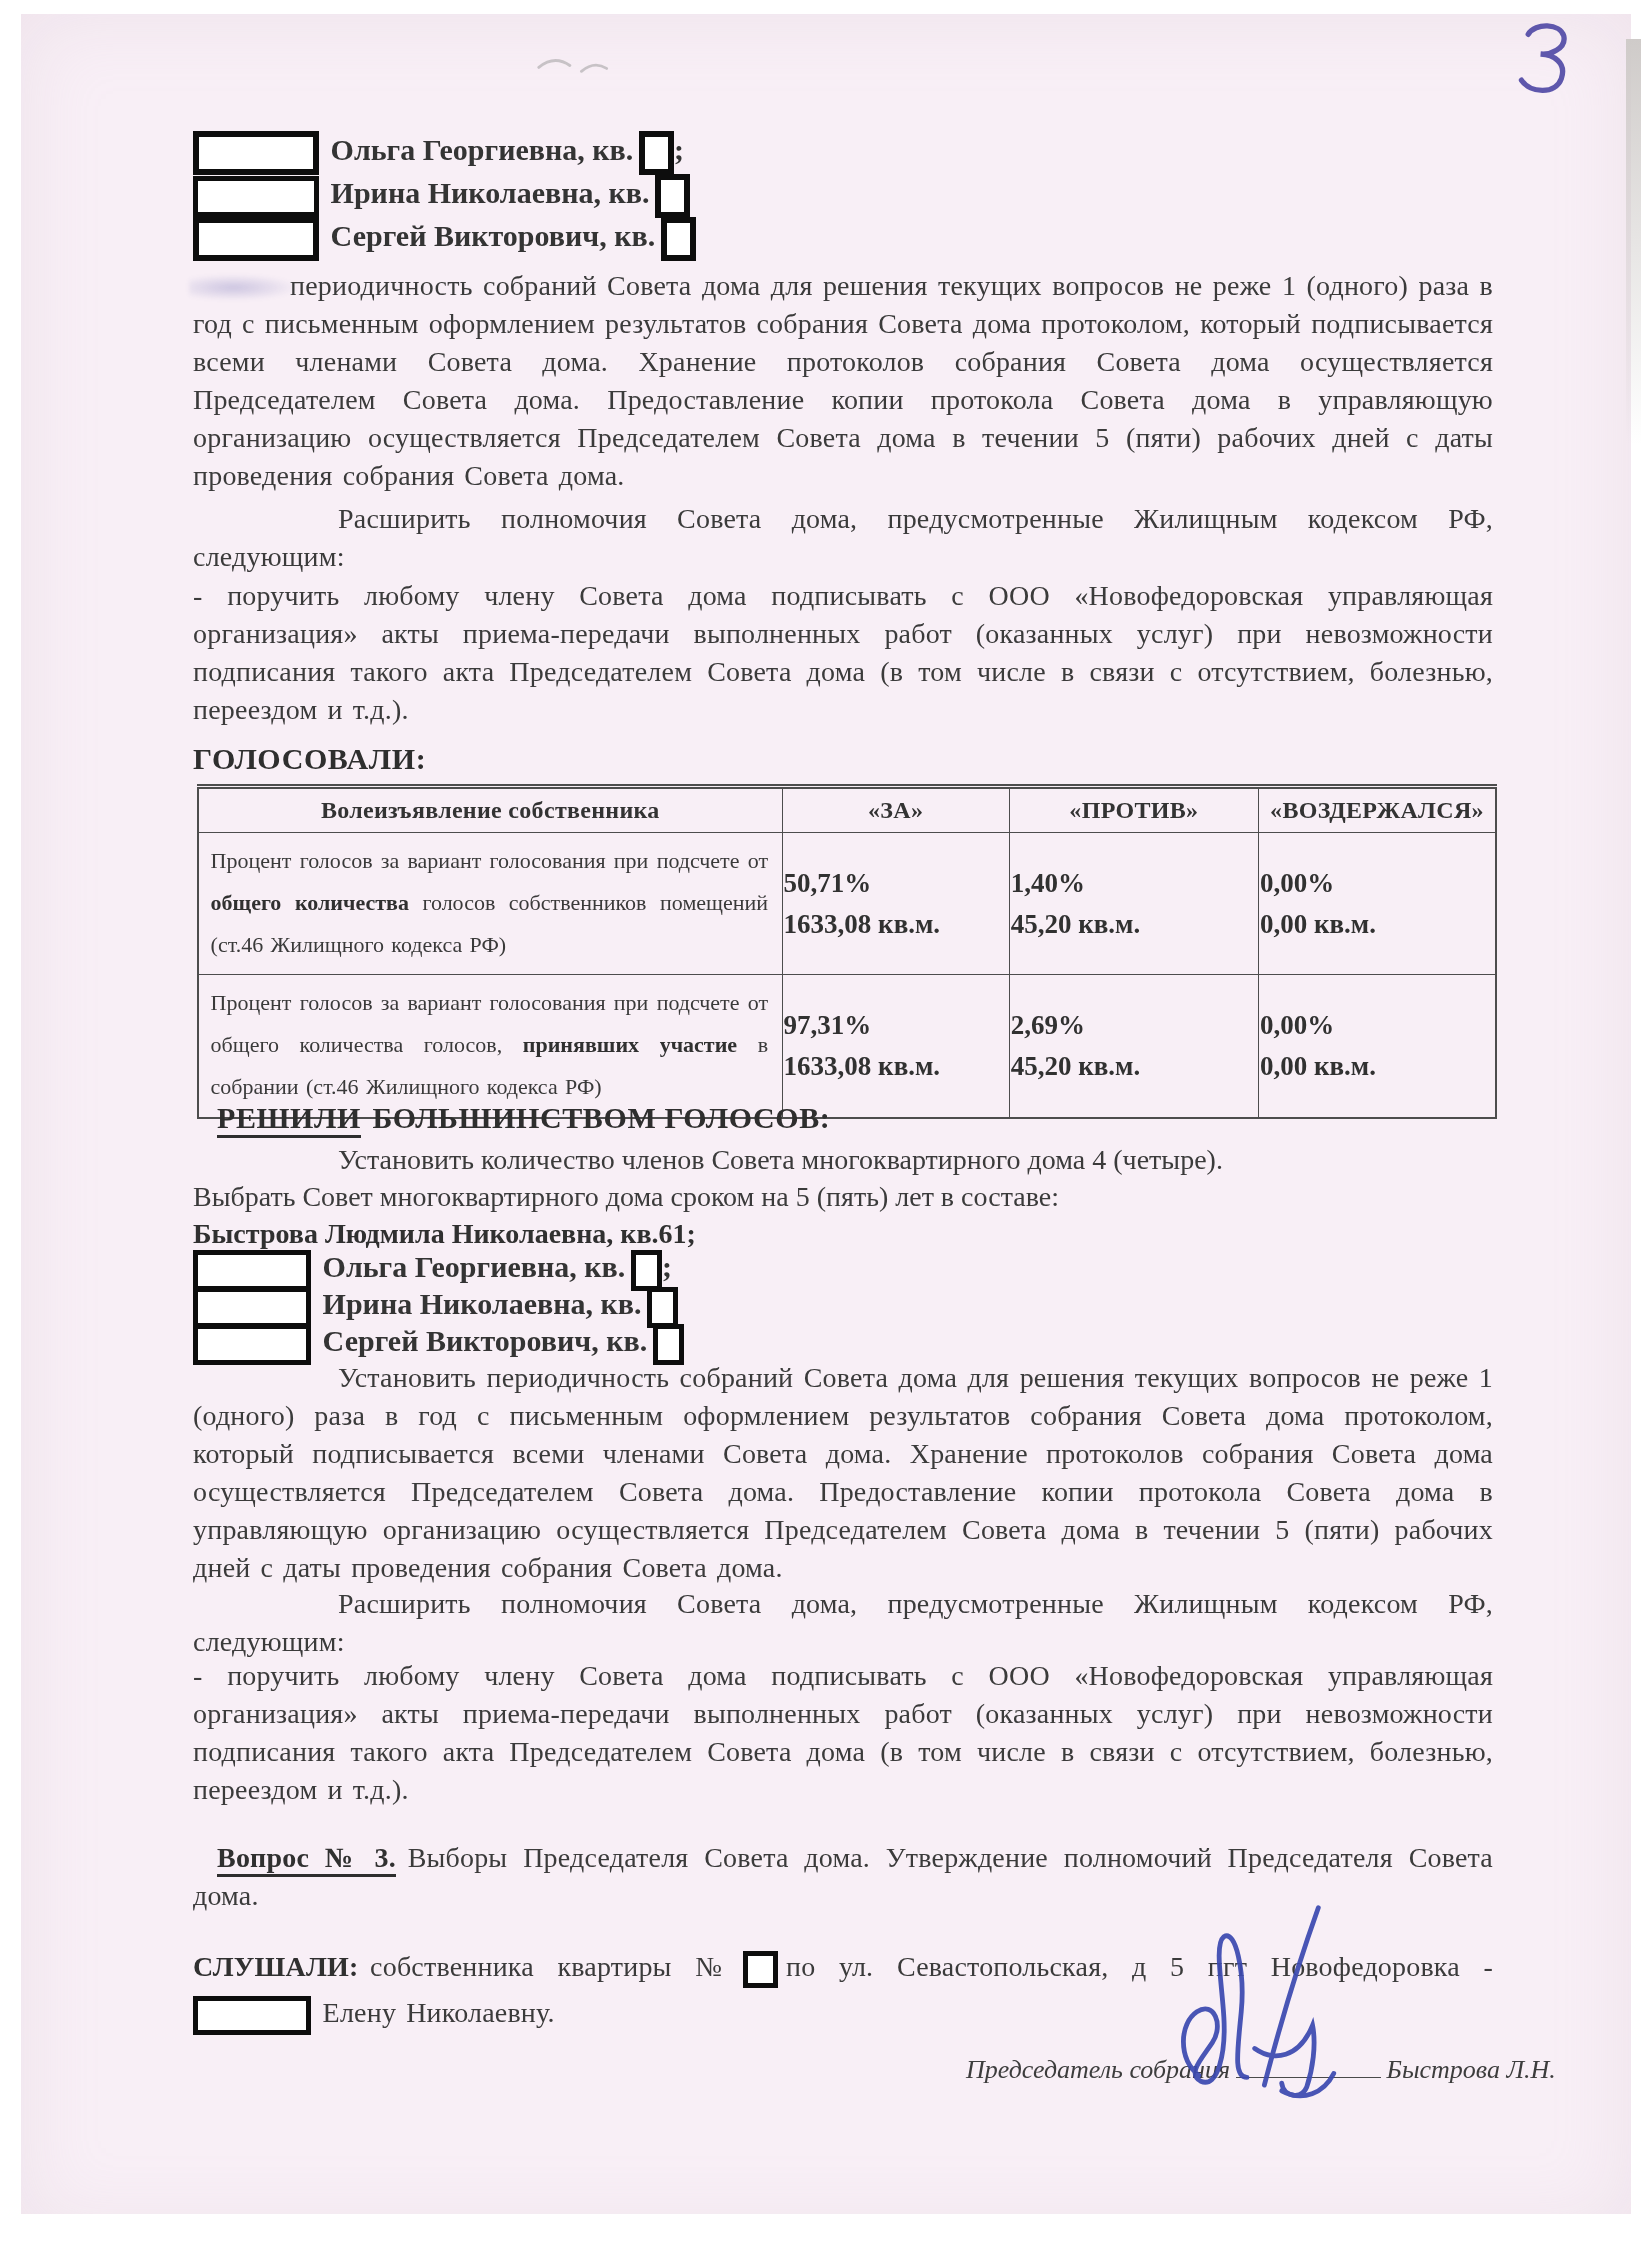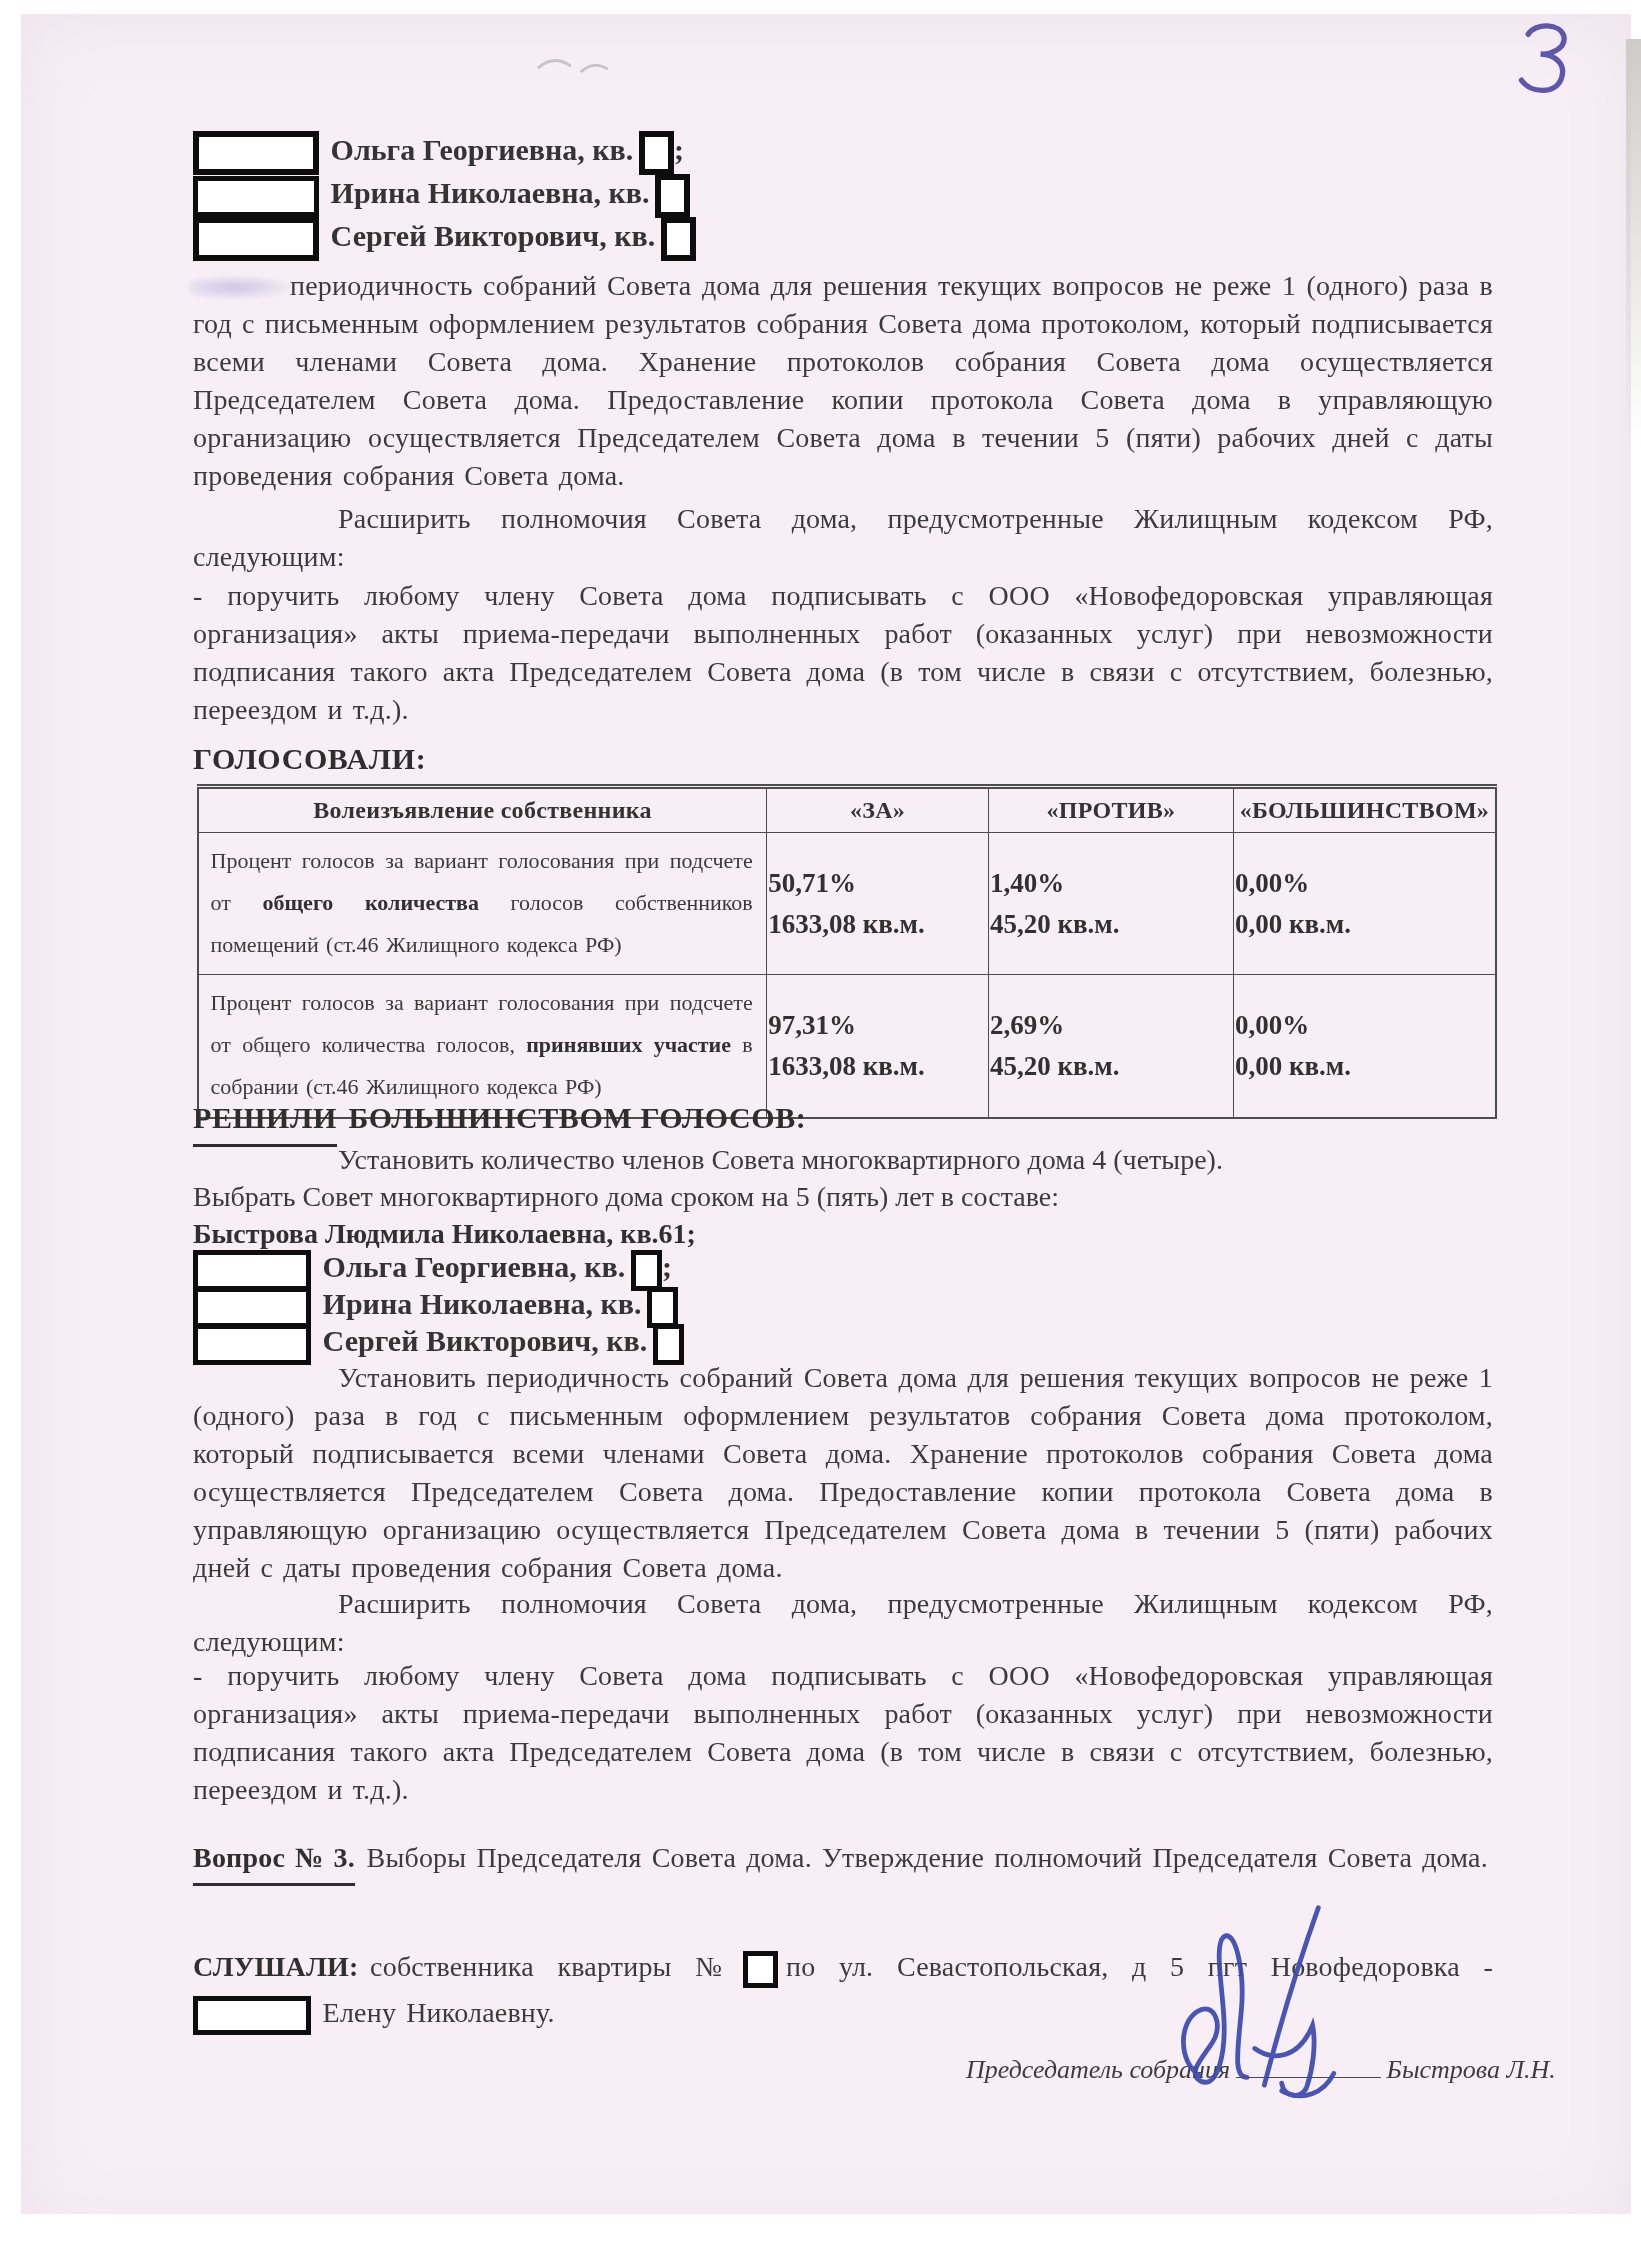--- a/index.html
+++ b/index.html
@@ -15,21 +15,21 @@
   .ind150{text-indent:145px;}
   .name-line{height:43px;line-height:43px;font-weight:bold;font-size:30px;color:#343434;white-space:nowrap;}
   .name-line-sm{height:37px;line-height:37px;}
   .redact{display:inline-block;background:#ffffff;border:6.8px solid #0d0d0d;box-sizing:border-box;vertical-align:middle;}
   .name-box{width:126px;height:44px;margin-right:11.6px;}
   .name-box-sm{width:118px;height:41px;border-width:5.8px;}
   .kv-box{width:35px;height:44px;margin-left:5.8px;}
   .kv-box-sm{width:31px;height:41px;border-width:5.8px;}
   .num-box{width:35px;height:37px;border-width:5.8px;margin:0 7.7px;}
   .heading{font-weight:bold;font-size:30px;color:#2e2e2e;letter-spacing:0.6px;}
-  .u-line{border-bottom:3.9px solid #2e2e2e;padding-bottom:10px;}
+  .u-line{border-bottom:3.9px solid #2e2e2e;padding-bottom:1px;margin-left:24px;}
   .sp-after{margin-right:11.6px;}
   table.votes{position:absolute;left:197px;top:784px;width:1300px;border-collapse:collapse;
               border:2.9px solid #4d4d4d;border-top:5.8px double #4d4d4d;background:transparent;}
   table.votes th{border:1.9px solid #4d4d4d;font-size:24px;font-weight:bold;color:#333;
                  padding:3.9px 5.8px;text-align:center;vertical-align:middle;height:35px;letter-spacing:0.3px;}
   table.votes td{border:1.9px solid #4d4d4d;vertical-align:middle;}
   td.vlabel{font-size:22px;line-height:42px;text-align:justify;padding:6.8px 13.5px 8.7px 11.6px;color:#3a3a3a;word-spacing:1.9px;margin-top:39px;}
   td.vcell{text-align:left;font-weight:bold;font-size:27px;color:#313131;}
   .vcell div{line-height:41px;}
   .dec-line{font-size:28px;line-height:37px;}
@@ -84,21 +84,21 @@
       <col style="width:45%;">
         <col style="width:17.5%;">
         <col style="width:19.2%;">
         <col style="width:18.3%;">
     </colgroup>
     <tbody>
         <tr>
       <th>Волеизъявление собственника</th>
       <th>«ЗА»</th>
       <th>«ПРОТИВ»</th>
-      <th>«БОЛЬШИНСТВОМ»</th>
+      <th>«ВОЗДЕРЖАЛСЯ»</th>
     </tr>
     <tr>
       <td class="vlabel"><span>Процент голосов за вариант голосования при подсчете от </span><span class="bold">общего количества</span><span> голосов собственников помещений (ст.46 Жилищного кодекса РФ)</span></td>
       <td class="vcell">
             <div>50,71%</div>
             <div>1633,08 кв.м.</div>
           </td>
       <td class="vcell">
             <div>1,40%</div>
             <div>45,20 кв.м.</div>

